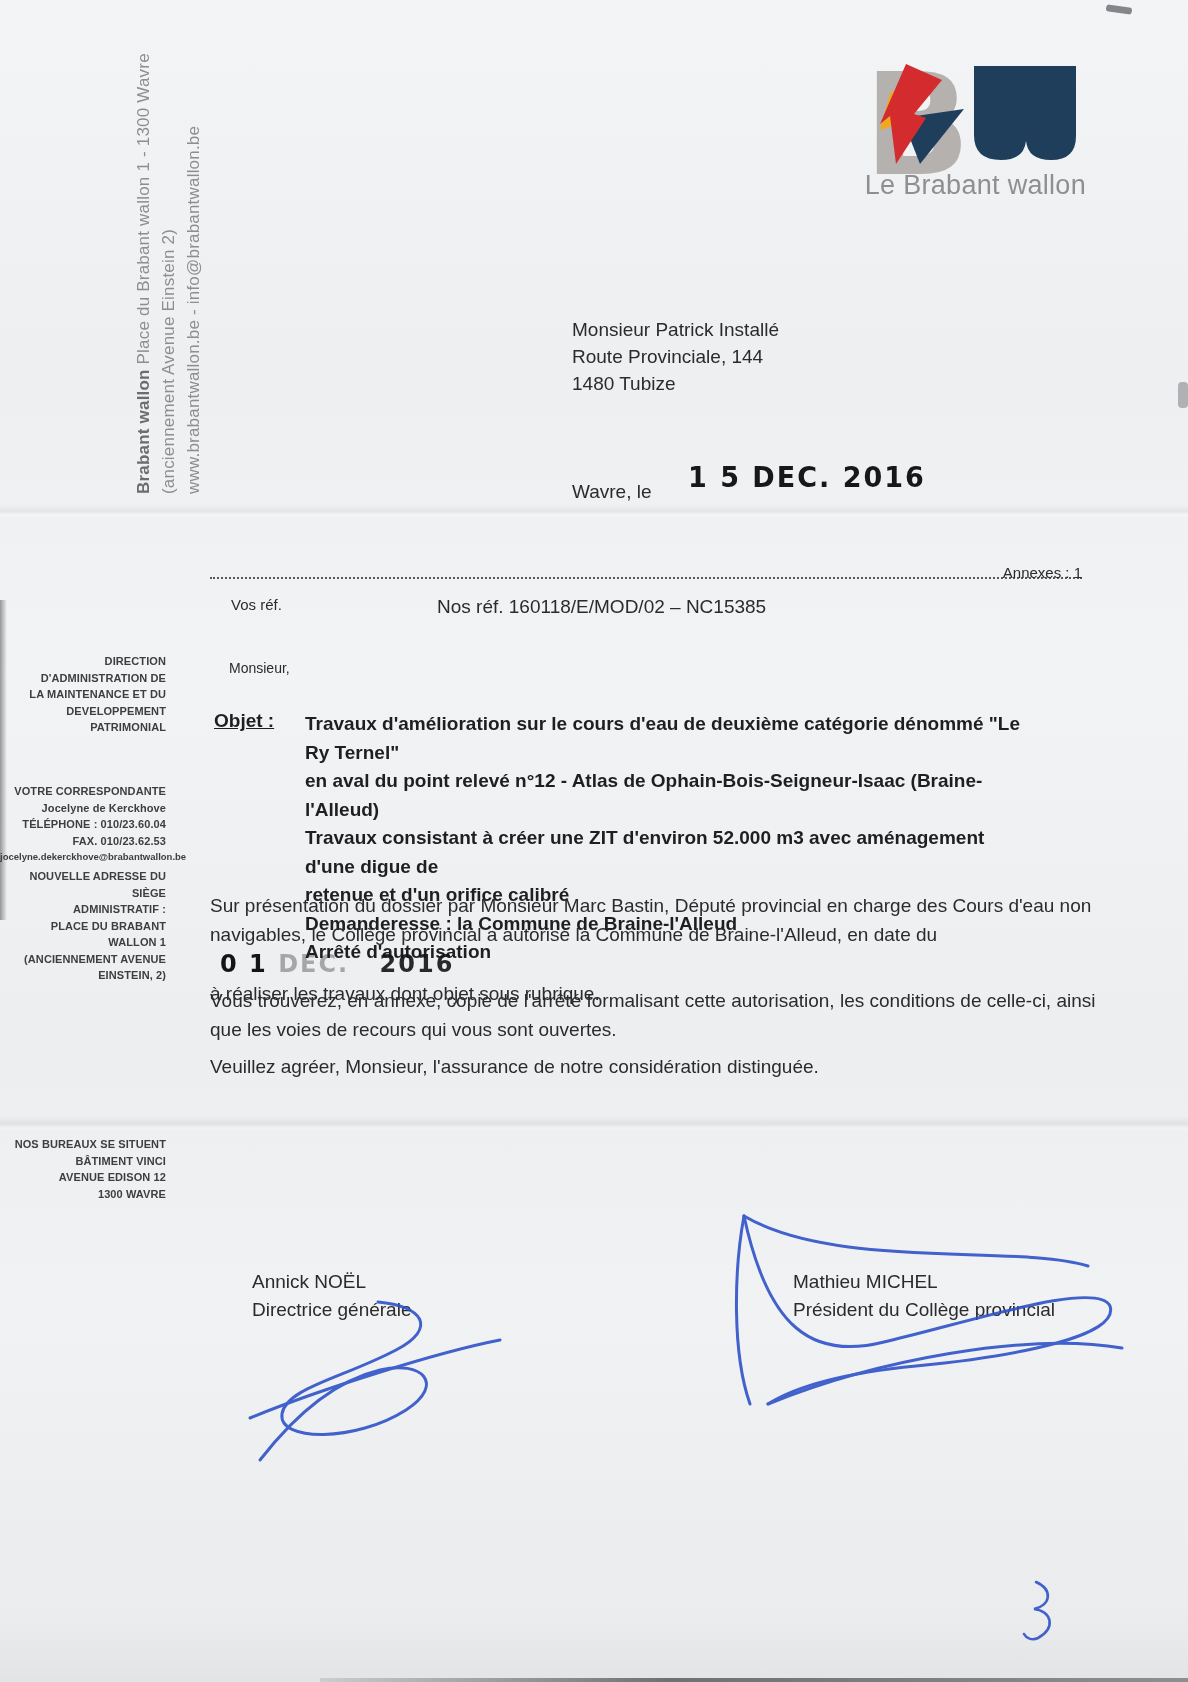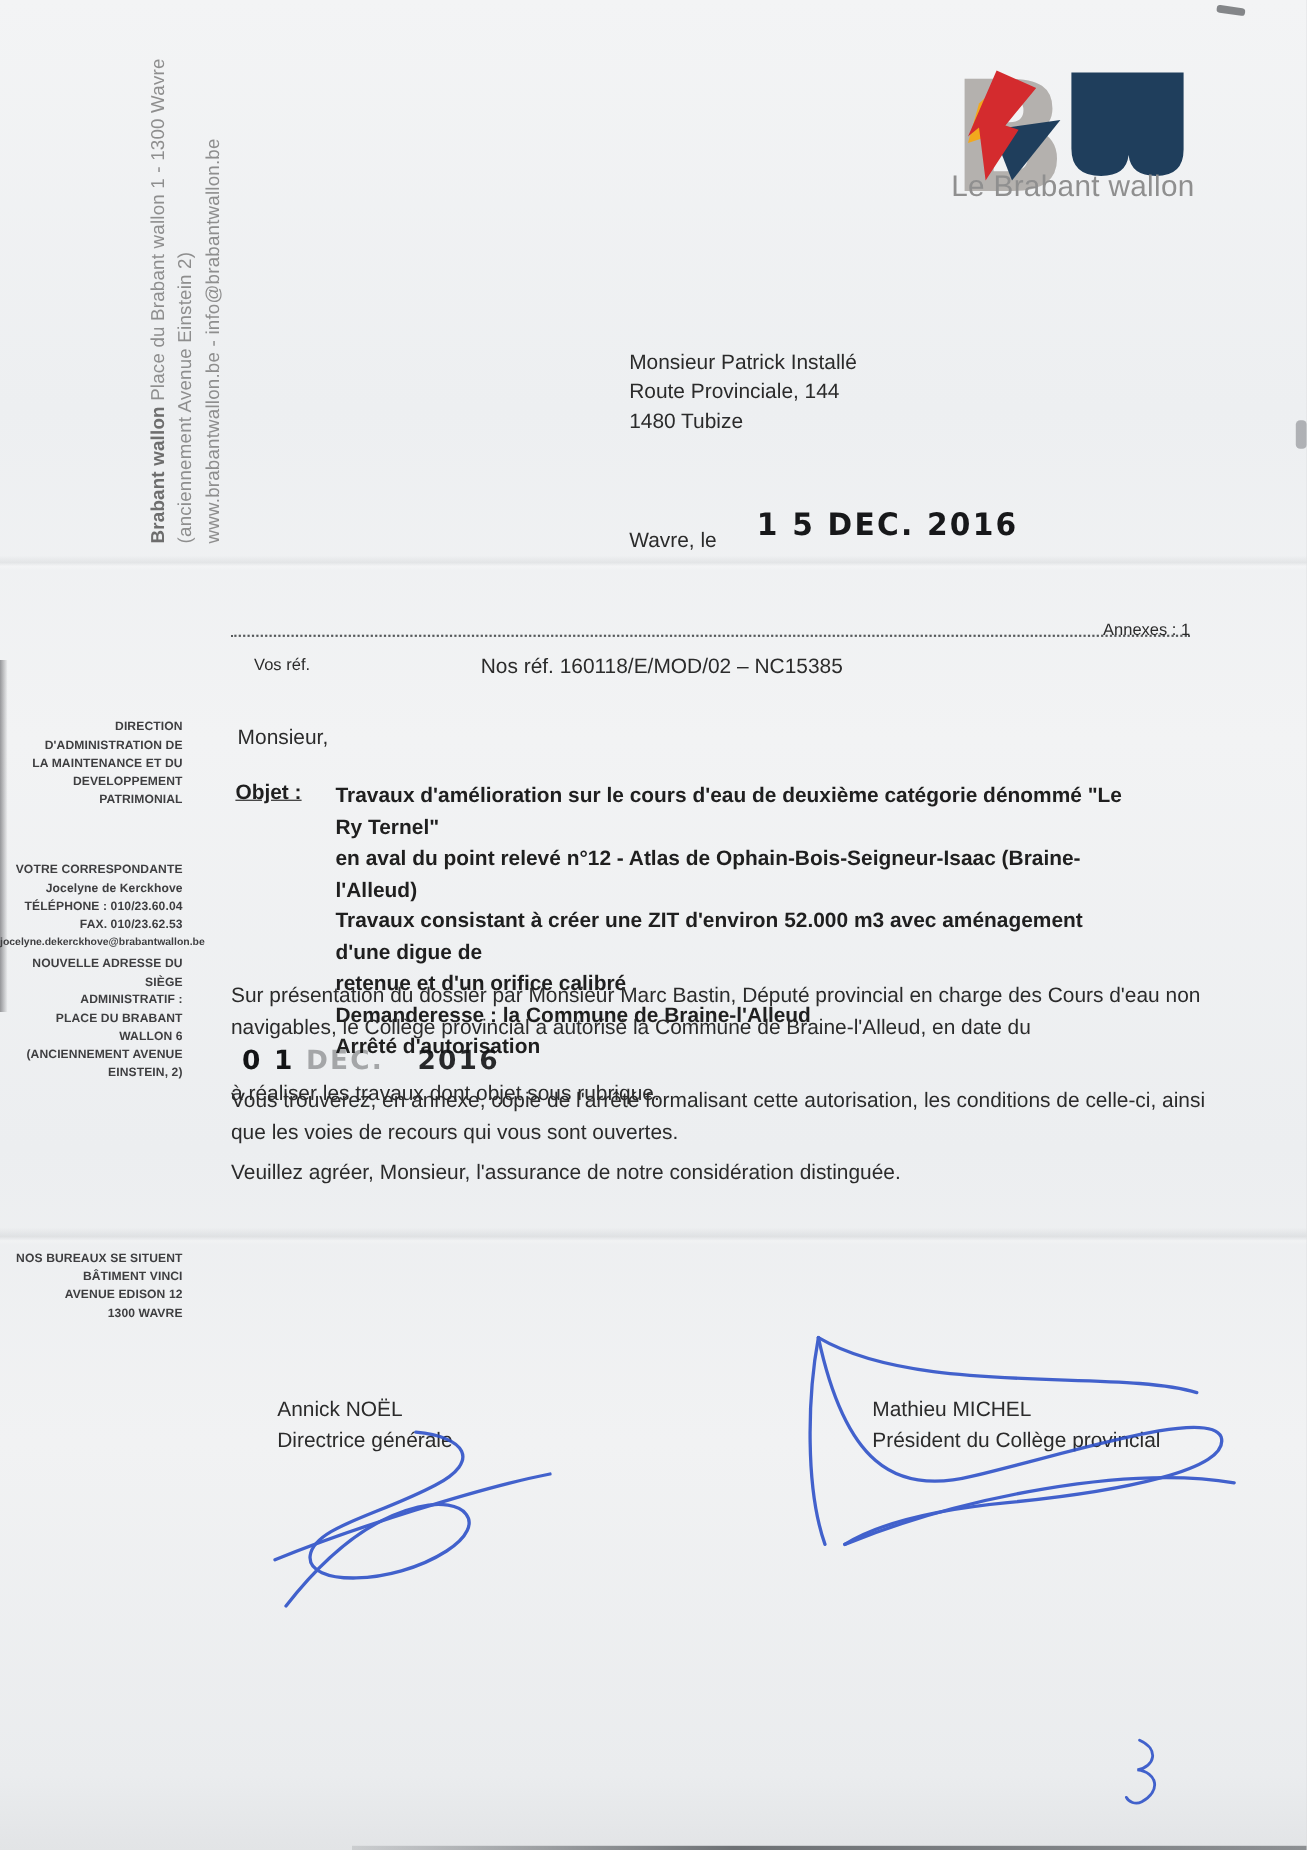--- a/index.html
+++ b/index.html
@@ -20,21 +20,21 @@
   .speck-a{position:absolute;left:1106px;top:6px;width:26px;height:7px;background:rgba(40,44,48,.55);border-radius:3px;transform:rotate(8deg);}
   .speck-b{position:absolute;left:1178px;top:382px;width:10px;height:26px;background:rgba(60,64,70,.35);border-radius:4px;}
 
   
   .vhead{position:absolute;left:131px;top:494px;transform:rotate(-90deg);transform-origin:0 0;
     width:436px;font-size:17px;line-height:25px;color:#8e8e8e;letter-spacing:.2px;white-space:nowrap;}
   .vhead b{color:#6d6d6d;font-weight:bold;}
 
   
   .logo{position:absolute;left:846px;top:52px;width:240px;height:152px;}
-  .logo-caption{position:absolute;left:846px;top:154px;width:240px;text-align:right;
+  .logo-caption{position:absolute;left:846px;top:170px;width:240px;text-align:right;
     font-size:27px;color:#8f8f8f;letter-spacing:.3px;}
 
   
   .recipient{position:absolute;left:572px;top:316px;font-size:19px;line-height:27px;white-space:pre-line;color:#2b2b2b;}
   .dateline-label{position:absolute;left:572px;top:481px;font-size:19px;color:#2b2b2b;}
   .date-stamp{position:absolute;left:688px;top:462px;font-size:27px;font-weight:bold;
     font-family:"DejaVu Sans",sans-serif;letter-spacing:2px;color:#17181a;transform:scaleY(1.04);}
 
   .dotted-rule{position:absolute;left:210px;top:577px;width:872px;border-top:2px dotted #55585a;}
 
@@ -47,21 +47,21 @@
     color:#3e3e40;white-space:pre-line;font-weight:bold;letter-spacing:.1px;}
   .side-dir{top:653px;}
   .side-serv{top:719px;}
   .side-corr{top:783px;}
   .side-email{position:absolute;left:0px;top:851px;width:168px;text-align:left;font-size:9.5px;
     color:#3e3e40;font-weight:bold;}
   .side-addr{top:868px;}
   .side-office{top:1136px;}
 
   
-  .salutation{position:absolute;left:216px;top:660px;font-size:19px;color:#2b2b2b;}
+  .salutation{position:absolute;left:229px;top:660px;font-size:14px;color:#2b2b2b;}
   .subject-label{position:absolute;left:214px;top:710px;font-size:19px;font-weight:bold;color:#1f1f1f;text-decoration:underline;}
   .subject-text{position:absolute;left:305px;top:710px;width:730px;font-size:19px;font-weight:bold;
     line-height:28.5px;color:#1f1f1f;white-space:pre-line;}
   .para{position:absolute;left:210px;width:888px;font-size:19px;line-height:29px;color:#2b2b2b;}
   .p1{top:891px;}
   .p2{top:986px;}
   .p3{top:1052px;}
   .inline-stamp{display:inline-block;font-family:"DejaVu Sans",sans-serif;font-weight:bold;
     font-size:24px;letter-spacing:2px;color:#131416;margin-left:10px;transform:translateY(1px);}
   .inline-stamp .faded{opacity:.33;}
@@ -118,21 +118,21 @@
   <div class="side side-dir">DIRECTION D'ADMINISTRATION DE
 LA MAINTENANCE ET DU
 DEVELOPPEMENT PATRIMONIAL</div>
   <div class="side side-corr">VOTRE CORRESPONDANTE
 Jocelyne de Kerckhove
 TÉLÉPHONE : 010/23.60.04
 FAX. 010/23.62.53</div>
   <div class="side-email">jocelyne.dekerckhove@brabantwallon.be</div>
   <div class="side side-addr">NOUVELLE ADRESSE DU SIÈGE
 ADMINISTRATIF :
-PLACE DU BRABANT WALLON 6
+PLACE DU BRABANT WALLON 1
 (ANCIENNEMENT AVENUE EINSTEIN, 2)</div>
   <div class="side side-office">NOS BUREAUX SE SITUENT
 BÂTIMENT VINCI
 AVENUE EDISON 12
 1300 WAVRE</div>
 
   <div class="salutation">Monsieur,</div>
   <div class="subject-label">Objet :</div>
   <div class="subject-text">Travaux d'amélioration sur le cours d'eau de deuxième catégorie dénommé "Le Ry Ternel"
 en aval du point relevé n°12 - Atlas de Ophain-Bois-Seigneur-Isaac (Braine-l'Alleud)

